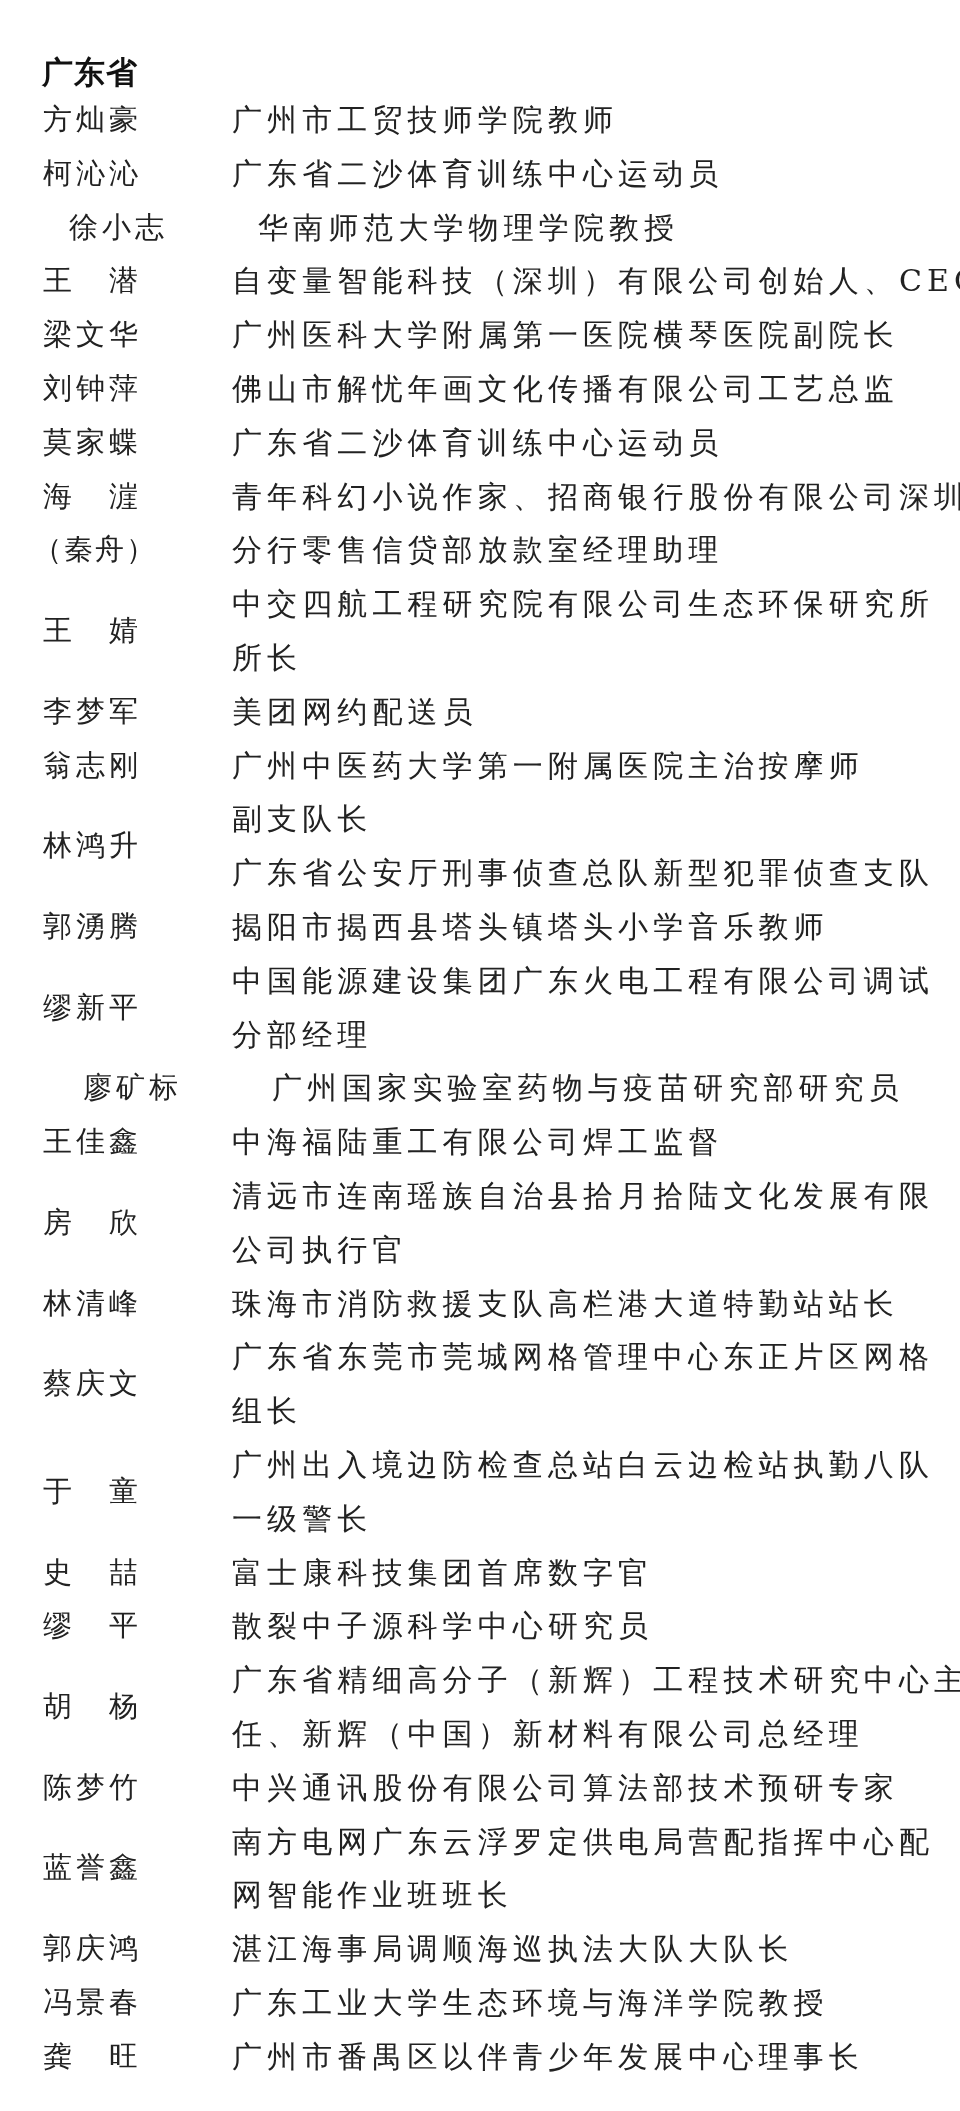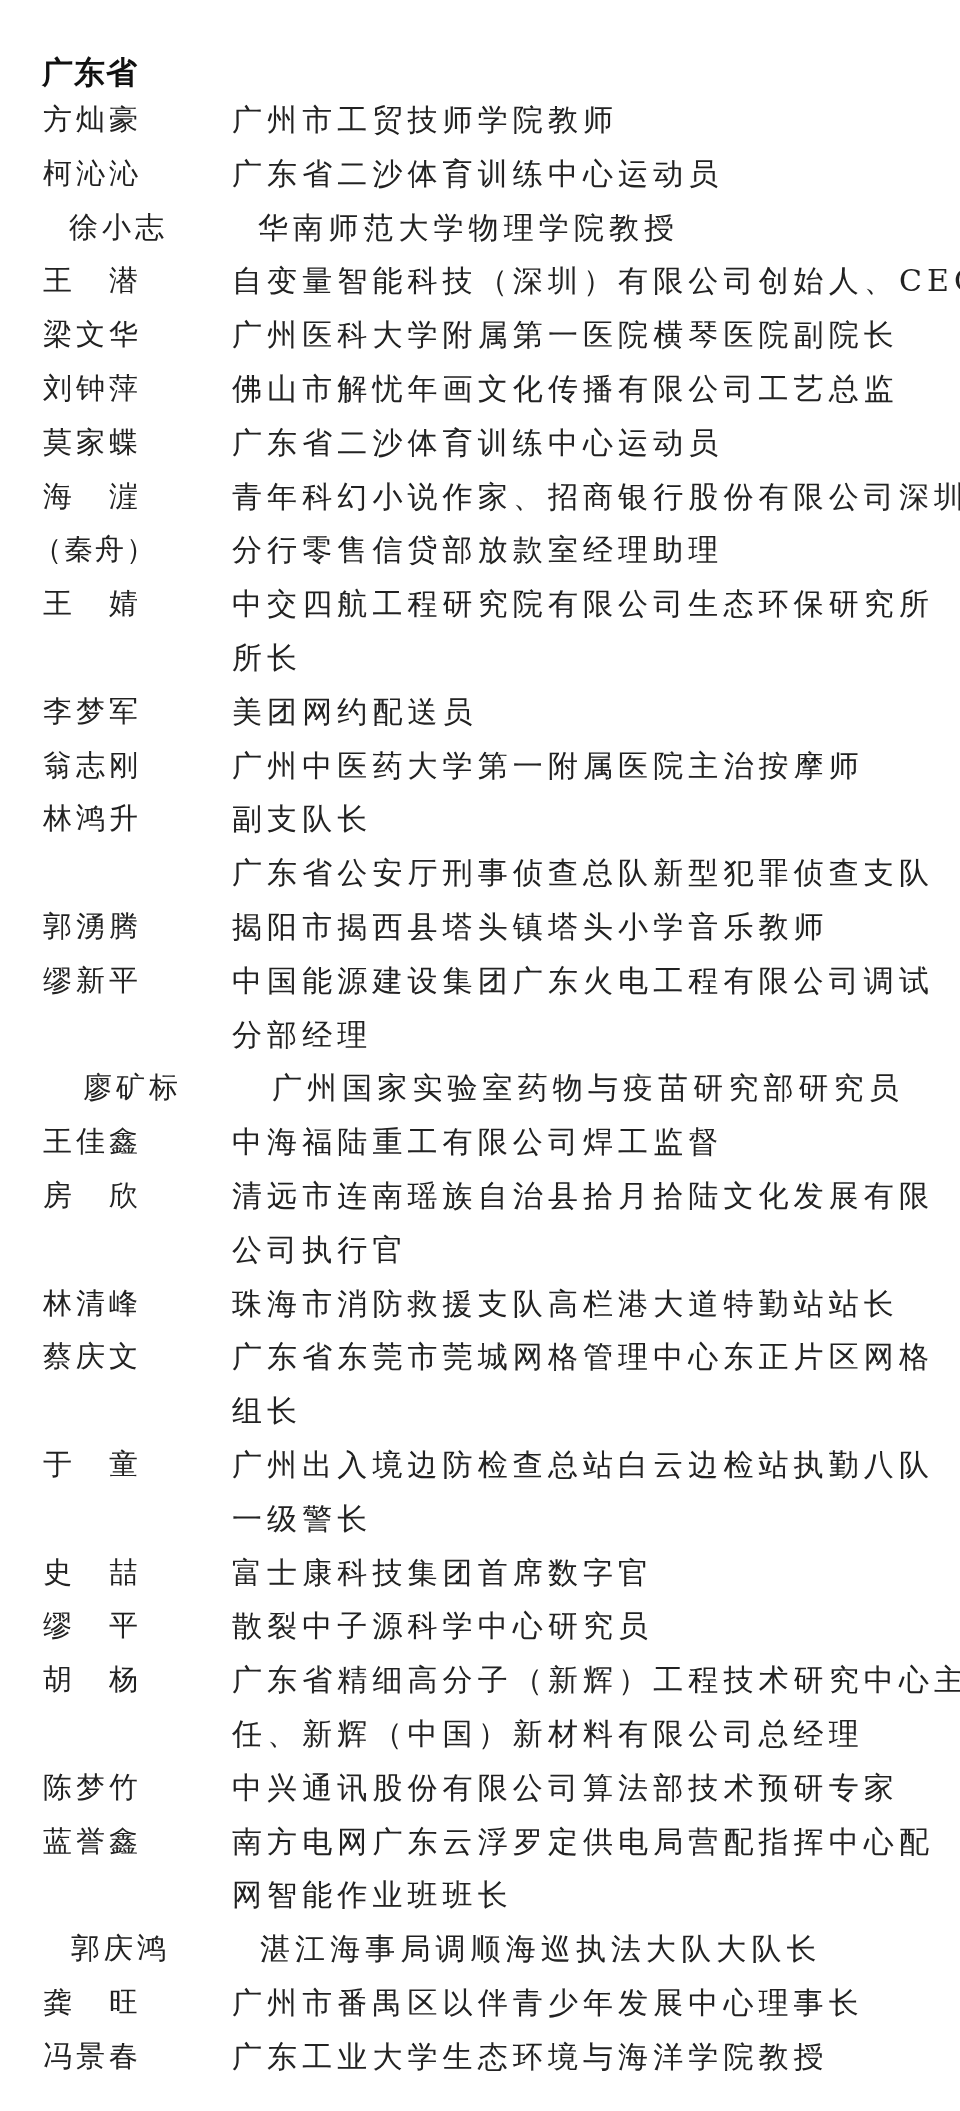--- a/index.html
+++ b/index.html
@@ -35,21 +35,21 @@
   }
   .list {
     position: absolute;
     left: 0;
     top: 81px;
     width: 960px;
   }
   .entry {
     position: relative;
     display: flex;
-    align-items: flex-start;
+    align-items: center;
   }
   .name {
     flex: 0 0 auto;
     width: 104px;
     margin-left: 43px;
     margin-right: 85px;
     font-family: "DejaVu Serif", "Liberation Serif", serif;
     font-size: 29px;
     line-height: 53.8px;
     color: #222222;
@@ -292,37 +292,37 @@
       <div class="entry">
         <div style="display: flex; flex-direction: column; flex: 0 0 auto;">
           <span class="name three">蓝誉鑫</span>
         </div>
         <div class="desc">
           <span class="line">南方电网广东云浮罗定供电局营配指挥中心配</span>
           <span class="line">网智能作业班班长</span>
         </div>
       </div>
       <div class="entry">
-        <div style="display: flex; flex-direction: column; flex: 0 0 auto; padding-left: 28px;">
+        <div style="display: flex; flex-direction: column; flex: 0 0 auto;">
           <span class="name three">郭庆鸿</span>
         </div>
         <div class="desc">
           <span class="line">湛江海事局调顺海巡执法大队大队长</span>
         </div>
       </div>
       <div class="entry">
         <div style="display: flex; flex-direction: column; flex: 0 0 auto;">
+          <span class="name three">冯景春</span>
+        </div>
+        <div class="desc">
+          <span class="line">广东工业大学生态环境与海洋学院教授</span>
+        </div>
+      </div>
+      <div class="entry">
+        <div style="display: flex; flex-direction: column; flex: 0 0 auto;">
           <span class="name three">龚　旺</span>
         </div>
         <div class="desc">
           <span class="line">广州市番禺区以伴青少年发展中心理事长</span>
-        </div>
-      </div>
-      <div class="entry">
-        <div style="display: flex; flex-direction: column; flex: 0 0 auto;">
-          <span class="name three">冯景春</span>
-        </div>
-        <div class="desc">
-          <span class="line">广东工业大学生态环境与海洋学院教授</span>
         </div>
       </div>
     </div>
 </div>
 
 </body></html>

